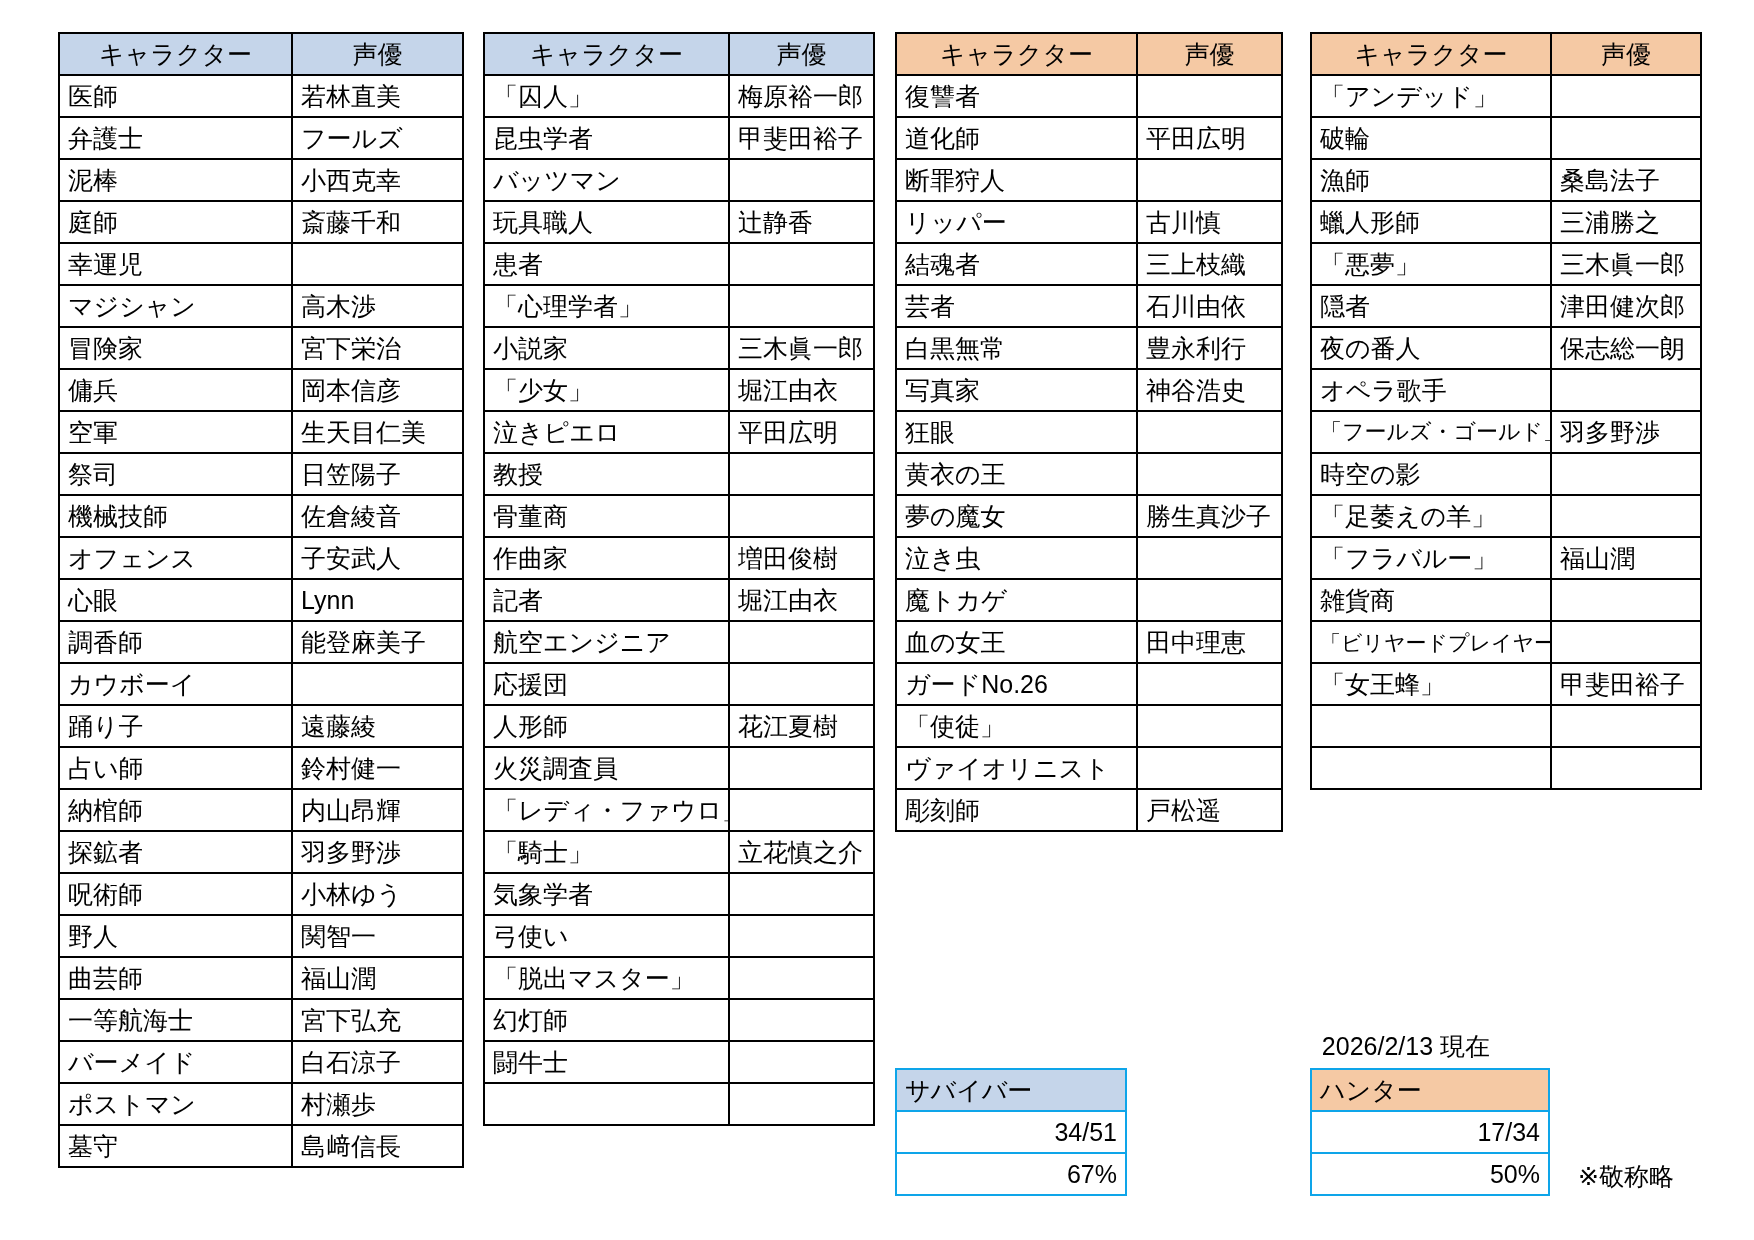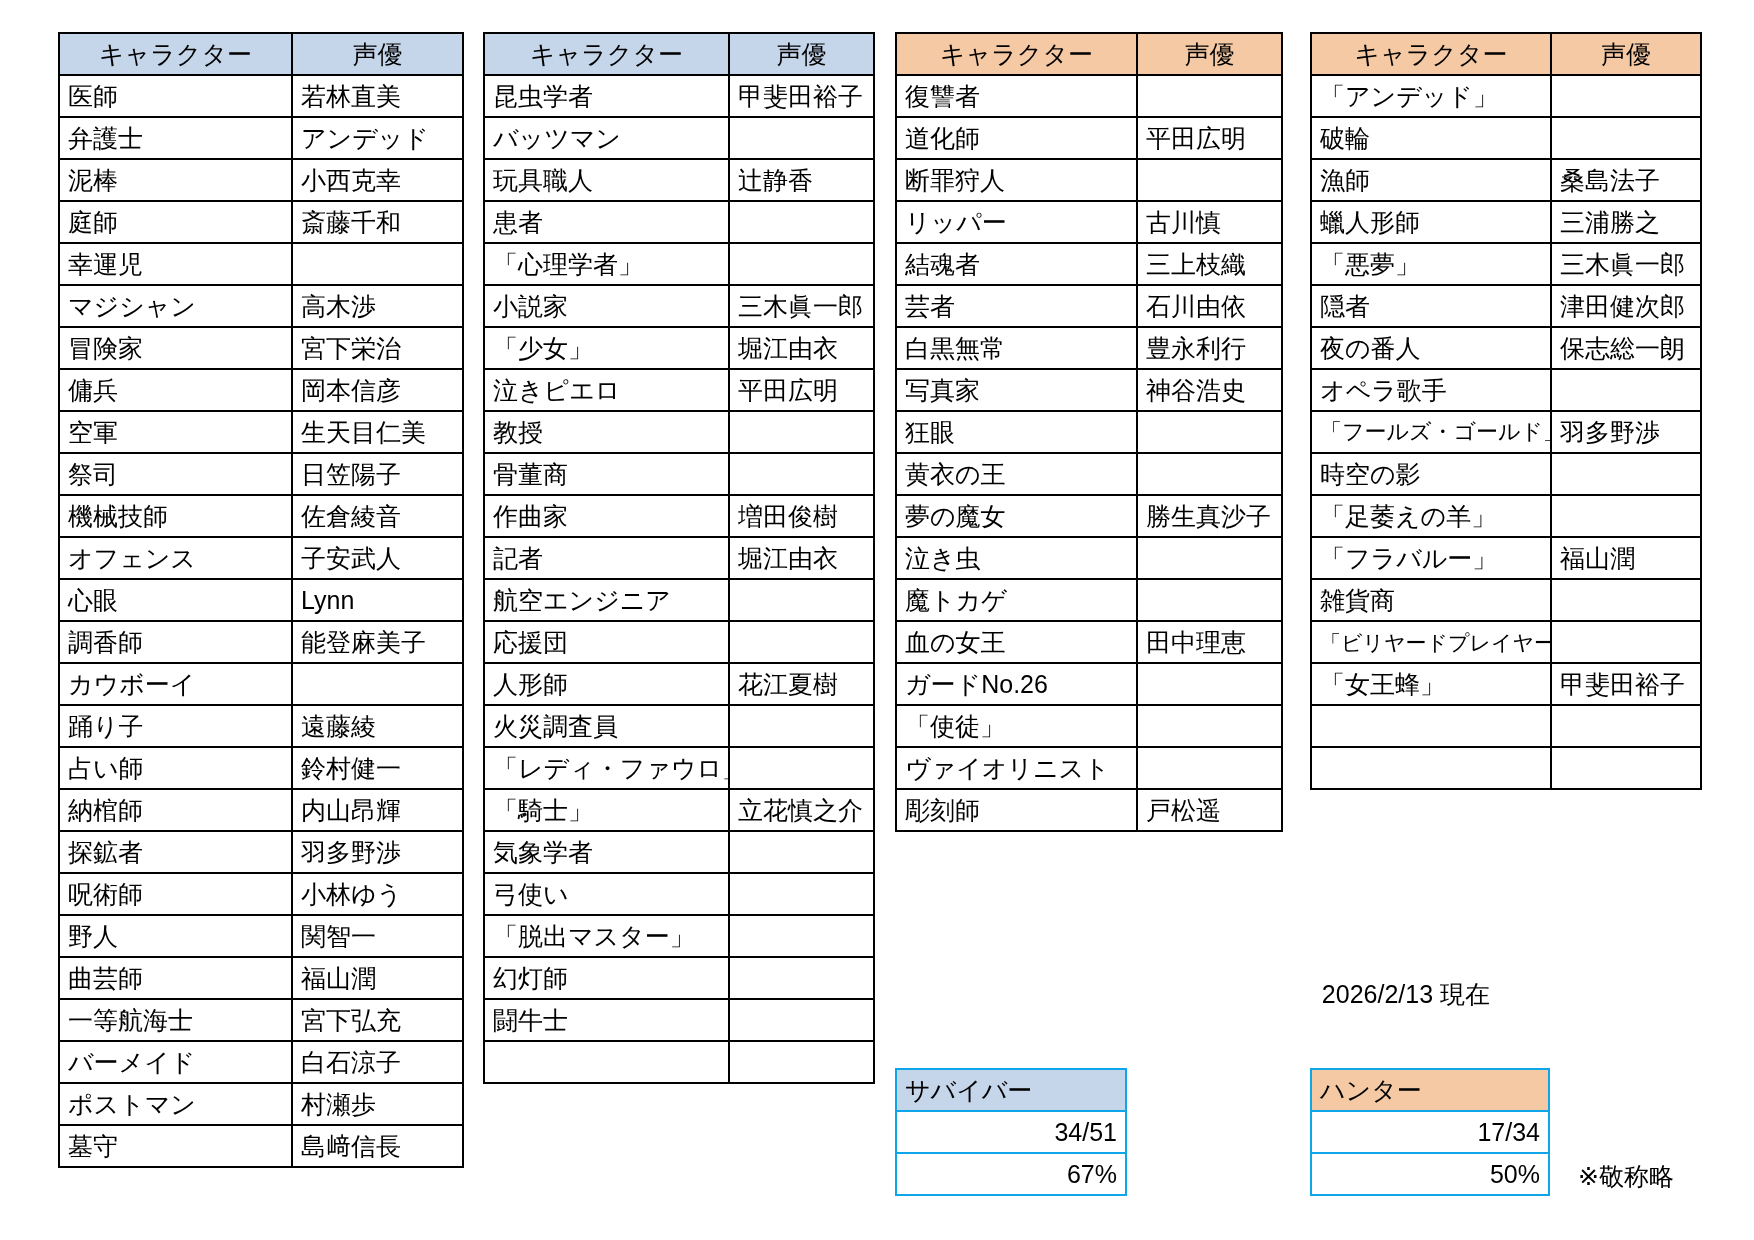--- a/index.html
+++ b/index.html
@@ -93,21 +93,21 @@
   }
   .summary td.label { text-align: left; }
   .summary td.value { text-align: right; margin-top: 30px; }
 
   #summary-survivor { left: 895px; top: 1068px; width: 232px; }
   #summary-hunter   { left: 1310px; top: 1068px; width: 240px; }
 
   .date-note {
     position: absolute;
     left: 1490px;
-    top: 978px;
+    top: 1030px;
     font-size: 25px;
     white-space: nowrap;
     text-align: right;
     transform: translateX(-100%);
   }
   .honorific-note {
     position: absolute;
     left: 1578px;
     top: 1160px;
     font-size: 25px;
@@ -131,21 +131,21 @@
           <th class="hdr-surv">声優</th>
         </tr>
       </thead>
       <tbody>
         <tr>
             <td class="name">医師</td>
             <td class="cv">若林直美</td>
           </tr>
         <tr>
             <td class="name">弁護士</td>
-            <td class="cv">アンデッド</td>
+            <td class="cv">フールズ</td>
           </tr>
         <tr>
             <td class="name">泥棒</td>
             <td class="cv">小西克幸</td>
           </tr>
         <tr>
             <td class="name">庭師</td>
             <td class="cv">斎藤千和</td>
           </tr>
         <tr>
@@ -246,20 +246,24 @@
           <col class="c-name">
           <col class="c-cv">
         </colgroup>
       <thead>
         <tr>
           <th class="hdr-surv">キャラクター</th>
           <th class="hdr-surv">声優</th>
         </tr>
       </thead>
       <tbody>
+        <tr>
+            <td class="name">「囚人」</td>
+            <td class="cv">梅原裕一郎</td>
+          </tr>
         <tr>
             <td class="name">昆虫学者</td>
             <td class="cv">甲斐田裕子</td>
           </tr>
         <tr>
             <td class="name">バッツマン</td>
             <td class="cv">&nbsp;</td>
           </tr>
         <tr>
             <td class="name">玩具職人</td>

